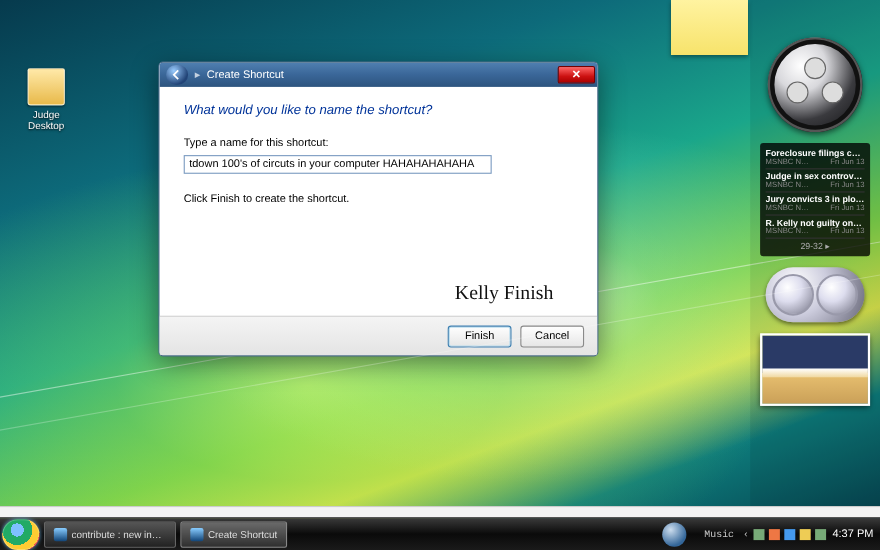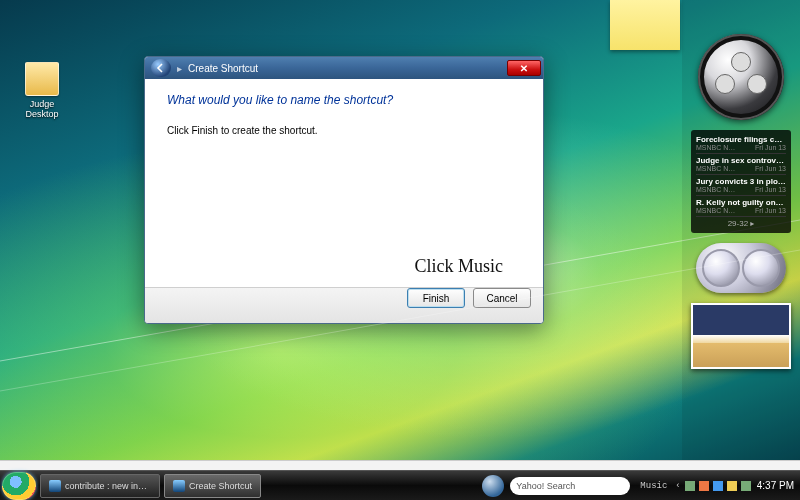--- a/index.html
+++ b/index.html
@@ -82,21 +82,21 @@
   .field {
     width: 280px; border: 1px solid #7a9ac0; padding: 2px 4px;
     font-size: 10px; color: #000; background:#fff;
   }
   .hint { font-size: 10px; color:#000; margin-top: 18px; }
   .annot { position:absolute; right:40px; bottom:10px; font-family: "Segoe Script", cursive; font-size: 18px; color:#111; }
   .footer {
     position:absolute; left:0; right:0; bottom:0; height:36px;
     background: linear-gradient(#f4f4f4,#e4e4e4);
     border-top:1px solid #cfcfcf;
-    display:flex; justify-content:flex-end; gap:8px; padding:0 12px;
+    display:flex; align-items:center; justify-content:flex-end; gap:8px; padding:0 12px;
   }
   .btn {
     min-width:58px; height:20px; font-size:10px;
     background: linear-gradient(#fefefe,#e6e6e6);
     border:1px solid #8a8a8a; border-radius:3px;
     display:flex;align-items:center;justify-content:center; color:#000;
   }
   .btn.default { border-color:#3c7fb1; box-shadow:0 0 0 1px #bde inset; }
 
   
@@ -194,22 +194,24 @@
           </svg>
       </div>
       <span style="opacity:.7;margin-right:6px">▸</span>
       <span class="ttl">Create Shortcut</span>
       <div class="close">
         <span>✕</span>
       </div>
     </div>
     <div class="body">
       <div class="heading">What would you like to name the shortcut?</div>
+      <div class="label">Type a name for this shortcut:</div>
+      <input class="field" value="tdown 100's of circuts in your computer HAHAHAHAHAHA" style="">
       <div class="hint">Click Finish to create the shortcut.</div>
-      <div class="annot">Click   Music</div>
+      <div class="annot">Kelly   Finish</div>
     </div>
     <div class="footer">
       <div class="btn default">
           <span>Finish</span>
         </div>
       <div class="btn">
           <span>Cancel</span>
         </div>
     </div>
   </div>
@@ -221,23 +223,20 @@
     <div class="task">
       <div class="ticon"></div>
       <span>contribute : new ins…</span>
     </div>
     <div class="task active">
       <div class="ticon"></div>
       <span>Create Shortcut</span>
     </div>
     <div class="tb-spacer"></div>
     <div class="hp"></div>
-    <div class="search">
-      <span>Yahoo! Search</span>
-    </div>
     <div class="tray">
       <span class="lbl">Music</span>
       <span>‹</span>
       <div class="ti"></div>
       <div class="ti b"></div>
       <div class="ti c"></div>
       <div class="ti d"></div>
       <div class="ti"></div>
     </div>
     <div class="clocktxt">4:37 PM</div>

